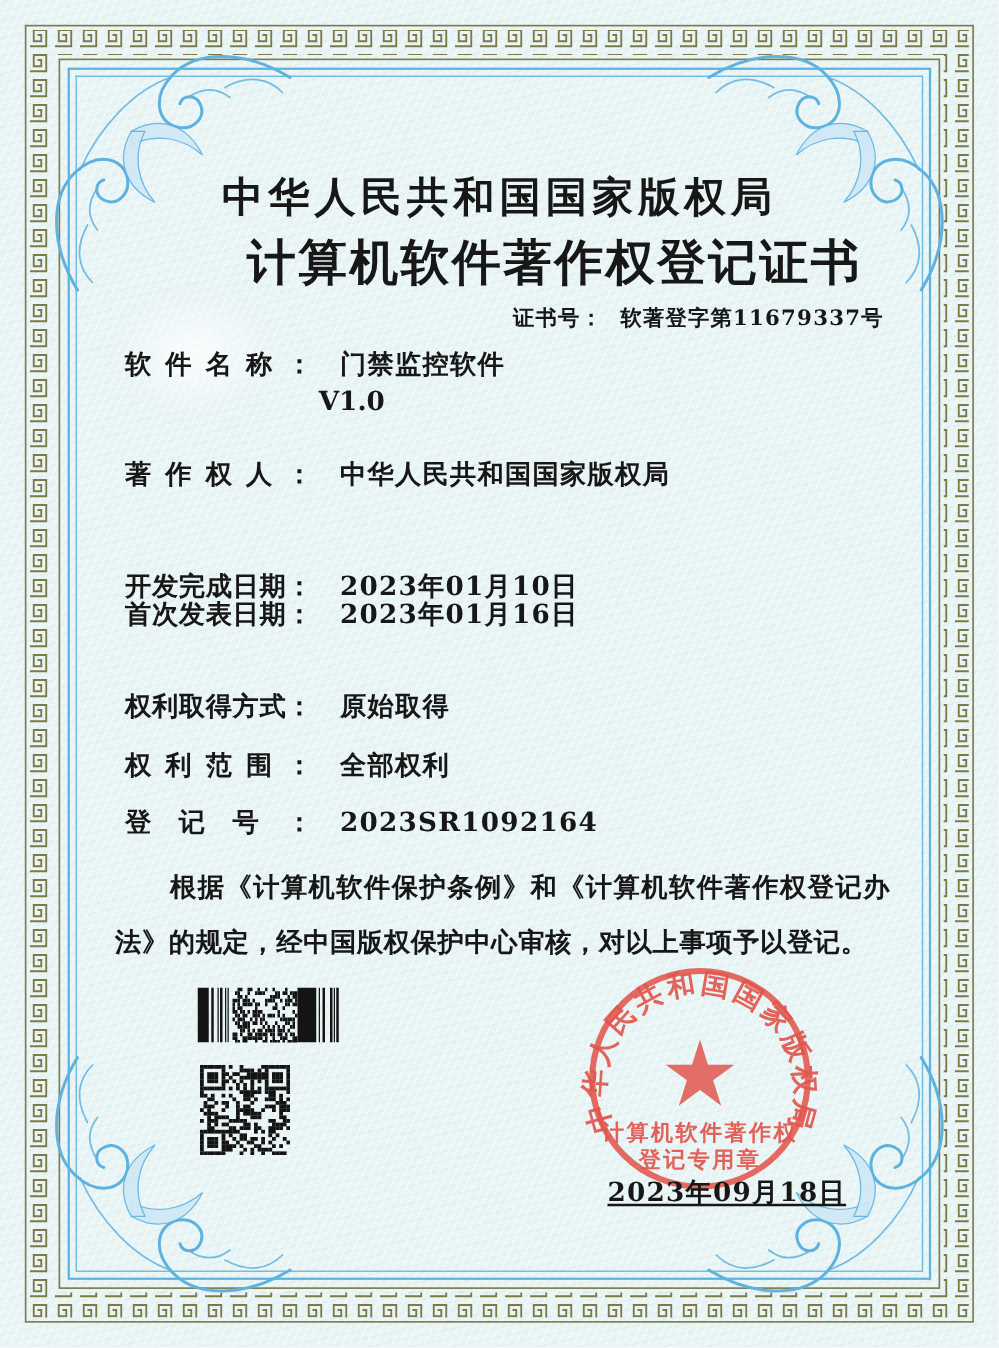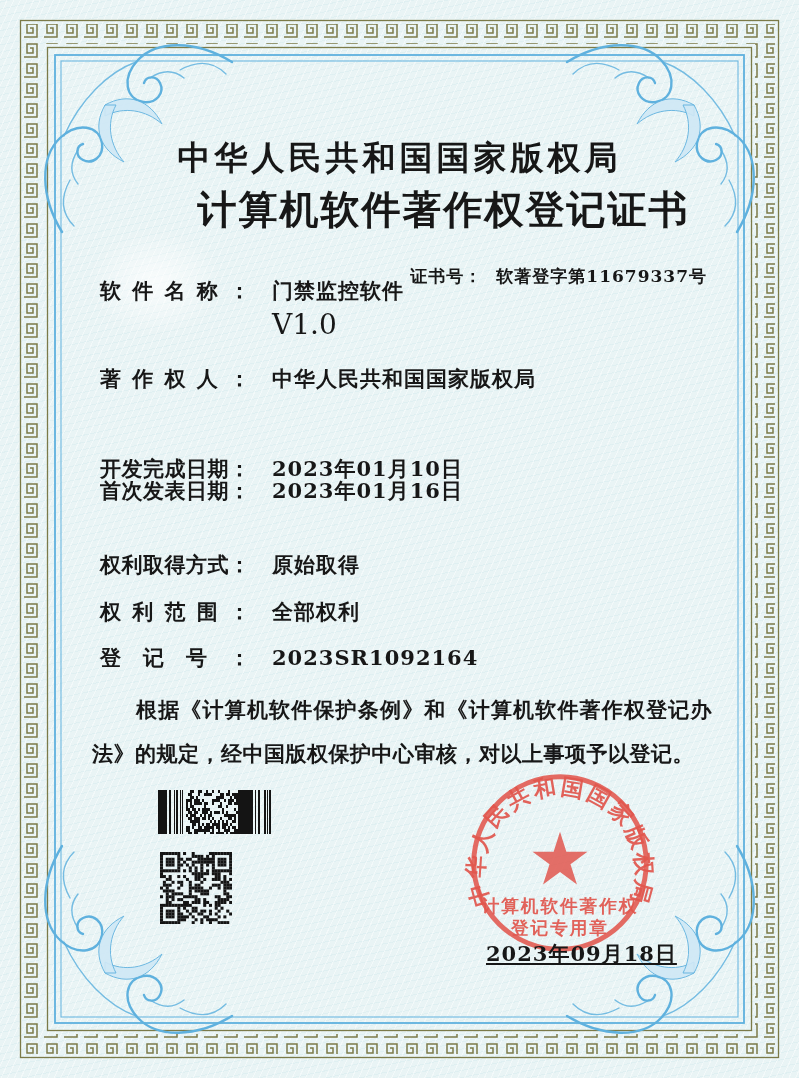--- a/index.html
+++ b/index.html
@@ -44,29 +44,29 @@
     letter-spacing:4px;
   }
   .cert-title{
     position:absolute;left:0;top:183px;width:100%;
     text-align:center;font-size:39px;font-weight:700;color:var(--ink);
     letter-spacing:2px;
     padding-left:44px;
   }
   .cert-no{
     position:absolute;right:92px;top:243px;
-    font-size:17px;font-weight:700;color:var(--ink);letter-spacing:1px;margin-top:22px;
+    font-size:17px;font-weight:700;color:var(--ink);letter-spacing:1px;
   }
   .cert-no .val{margin-left:14px;}
 
   .row{position:absolute;left:100px;font-size:21px;font-weight:700;color:var(--ink);white-space:nowrap;}
   .row .label{display:inline-block;width:150px;text-align:justify;text-align-last:justify;}
   .row .value{margin-left:22px;letter-spacing:1px;}
   .row-name{top:277px;}
-  .row-version{top:308px;left:272px;font-size:28px;font-weight:400;color:var(--ink);position:absolute;}
+  .row-version{top:308px;left:255px;font-size:21px;font-weight:700;color:var(--ink);position:absolute;}
   .row-owner{top:365px;}
   .row-dev{top:455px;}
   .row-pub{top:477px;}
   .row-acq{top:551px;}
   .row-scope{top:598px;}
   .row-reg{top:644px;}
 
   .paragraph{
     position:absolute;left:92px;top:688px;width:620px;
     font-size:21px;font-weight:700;color:var(--ink);

